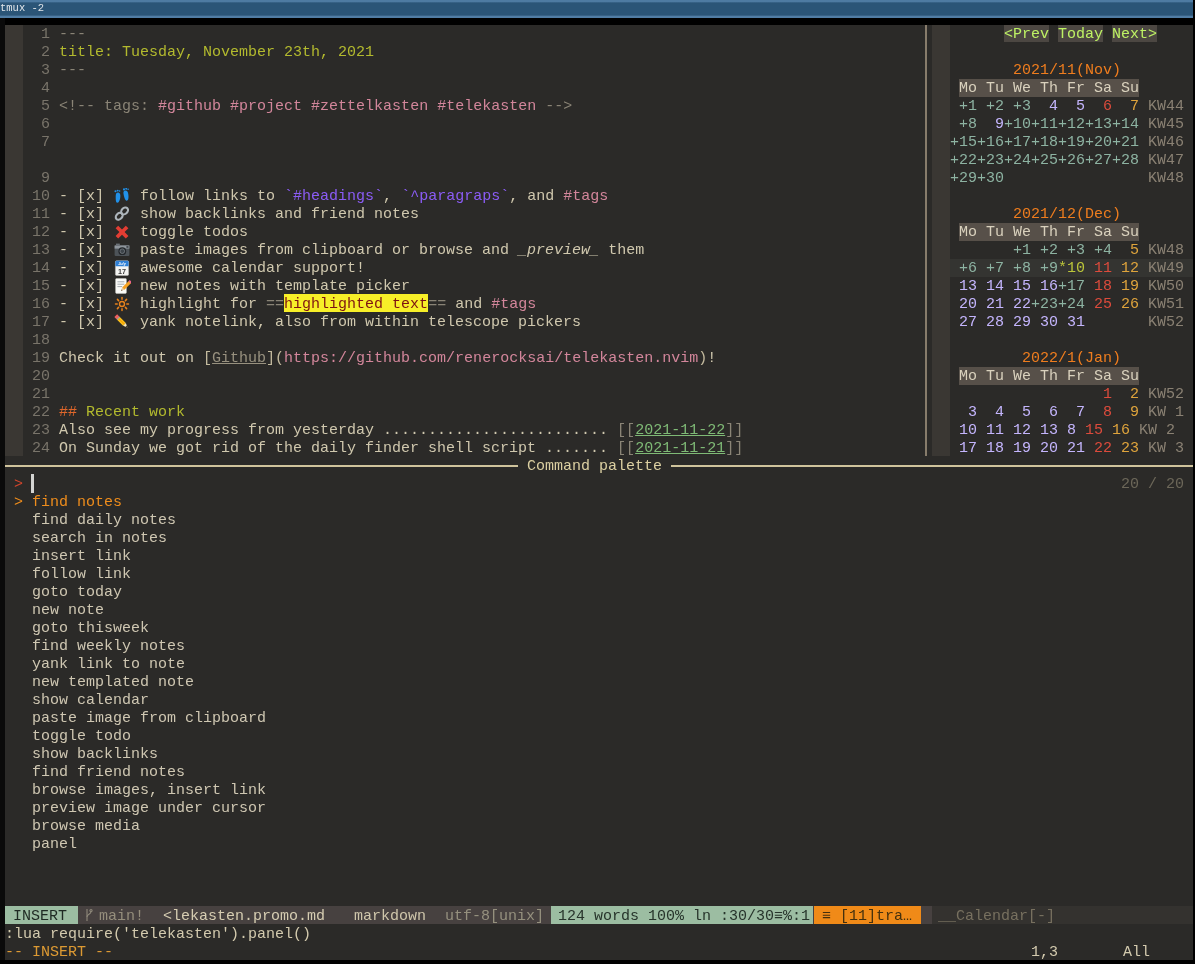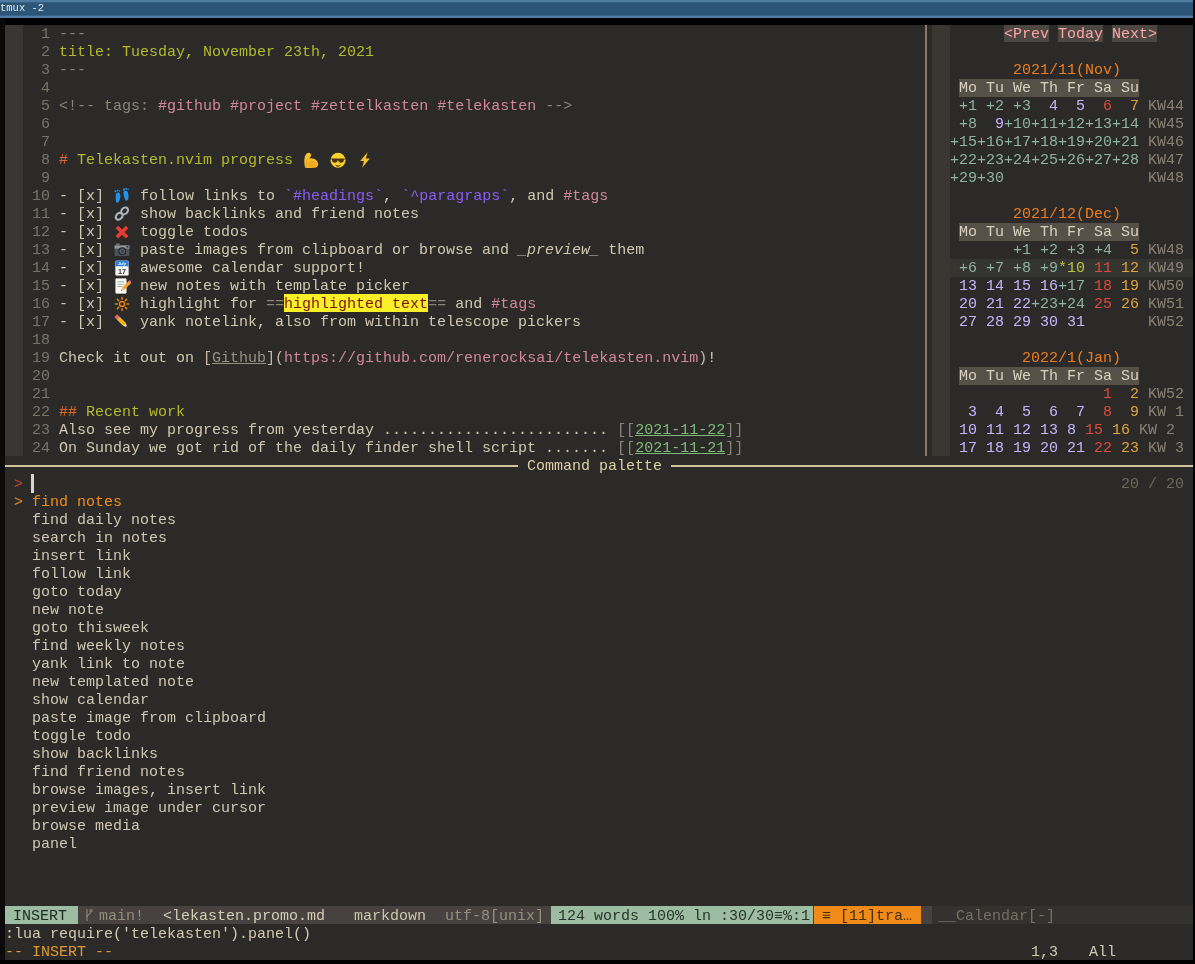--- a/index.html
+++ b/index.html
@@ -4,21 +4,21 @@
 #t{position:relative;width:1195px;height:964px;background:#060606;overflow:hidden;
    font-family:"Liberation Mono",monospace;font-size:15px;line-height:18px;}
 .r{position:absolute;white-space:pre;height:18px;}
 .b{font-weight:normal}.i{font-style:italic}.u{text-decoration:underline}
 .fg{color:#d0c8ae}.fg2{color:#d3caae}.g{color:#8a8476}.ln{color:#79746a}
 .yg{color:#b3ba2e}.or{color:#e0672b}.co{color:#ef7d1e}.pk{color:#d3869b}.gn{color:#8b5cf6}
 .dt{color:#7fba76}.tl{color:#8db3a2}.rd{color:#dc4b3c}.gd{color:#dfa43c}
 .kw{color:#8a8173}.cw{color:#c4b5fd}.td{color:#bcc63a}.br{color:#c3ba9e}
 .gh{color:#98917f}.hi{color:#7d1212}
 .sel{color:#ef8d1c}.pr{color:#d2452c}.it{color:#cfc7b2}.dimg{color:#6c6759}
-.hdr{color:#d9d1bd}.btn{color:#fca5a5}
+.hdr{color:#d9d1bd}.btn{color:#bef264}
 .modemsg{color:#dd9a33}
 .e{display:inline-block;width:18px;height:18px;vertical-align:top;position:relative}
 .e svg{position:absolute;left:0;top:0}
 .abs{position:absolute}
 </style></head>
 <body>
 <div id="t">
 <div class="abs" style="left:0;top:0;width:1195px;height:18px;background:linear-gradient(#4e7ba2 0px,#4e7ba2 1.5px,#2b5577 3px,#2b5577 15px,#517da4 16.5px,#517da4 18px)"></div>
 <div class="abs" style="left:0px;top:3px;font-family:'Liberation Mono',monospace;font-size:10.5px;line-height:11px;color:#e2e6ea">tmux -2</div>
 <div class="abs" style="left:0;top:18px;width:1195px;height:7px;background:#000"></div>
@@ -38,31 +38,20 @@
 
 <div class="abs" style="left:5px;top:465px;width:1188px;height:2px;background:#cfc39c"></div>
 <div class="r" style="left:518px;top:458px;background:#2b2a28"><span style="color:#dcd0a2"> Command palette </span></div>
 <div class="r" style="left:5px;top:26px"><span class="ln">    1 </span><span class="g">---</span></div>
 <div class="r" style="left:5px;top:44px"><span class="ln">    2 </span><span class="yg b">title: Tuesday, November 23th, 2021</span></div>
 <div class="r" style="left:5px;top:62px"><span class="ln">    3 </span><span class="g">---</span></div>
 <div class="r" style="left:5px;top:80px"><span class="ln">    4 </span></div>
 <div class="r" style="left:5px;top:98px"><span class="ln">    5 </span><span class="g">&lt;!-- tags: </span><span class="pk">#github</span> <span class="pk">#project</span> <span class="pk">#zettelkasten</span> <span class="pk">#telekasten</span><span class="g"> --&gt;</span></div>
 <div class="r" style="left:5px;top:116px"><span class="ln">    6 </span></div>
 <div class="r" style="left:5px;top:134px"><span class="ln">    7 </span></div>
-<div class="r" style="left:5px;top:152px"><span class="ln">    8 </span><span class="or">#</span> <span class="yg b">Telekasten.nvim progress</span> <span class="e"><svg width="18" height="16" viewBox="0 0 18 16">
-          <path d="M3.0 15.4 C1.8 10.0 2.2 4.0 4.2 1.9 C5.6 0.5 7.8 0.6 8.7 1.7 C9.6 2.8 9.2 4.4 8.0 5.5 C7.4 6.0 6.6 6.4 6.2 6.6 C8.6 5.6 12.6 6.3 14.6 8.5 C16.6 10.7 16.6 13.6 14.8 15.1 C13.2 16.3 4.8 16.2 3.0 15.4 Z" fill="#fbbf2d"></path>
-          <path d="M6.4 6.6 C5.2 8.4 4.7 11.6 5.0 15.6 L4.0 15.5 C3.6 11.4 4.2 8.0 5.6 6.4 Z" fill="#e8a21a"></path>
-          <path d="M5.6 15.2 C5.0 12.2 6.2 9.4 8.6 8.6 C11.4 7.7 14.0 9.2 14.7 11.8 C15.3 14.0 14.2 15.4 12.6 15.6 Z" fill="#f2a31b" opacity="0.75"></path>
-        </svg></span> <span class="e"><svg width="18" height="16" viewBox="0 0 18 16">
-          <circle cx="9" cy="8.2" r="7.5" fill="#fbd12c"></circle>
-          <path d="M2.2 6.4 h13.6 v1.0 h-0.9 c0 2.2 -1.2 3.3 -2.9 3.3 c-1.6 0 -2.7 -1.1 -2.9 -2.5 h-0.4 c-0.2 1.4 -1.3 2.5 -2.9 2.5 c-1.7 0 -2.9 -1.1 -2.9 -3.3 h-0.9 Z" fill="#4a3413"></path>
-          <path d="M6.2 12.6 c1.6 1.2 4.0 1.2 5.6 0 c-0.6 1.5 -1.7 2.2 -2.8 2.2 c-1.1 0 -2.2 -0.7 -2.8 -2.2 Z" fill="#4a3413"></path>
-        </svg></span> <span class="e"><svg width="18" height="16" viewBox="0 0 18 16">
-          <path d="M11.6 0.3 L4.2 9.0 L8.0 9.0 L6.2 15.8 L13.8 6.6 L9.8 6.6 Z" fill="#fbc02d"></path>
-        </svg></span></div>
 <div class="r" style="left:5px;top:170px"><span class="ln">    9 </span></div>
 <div class="r" style="left:5px;top:188px"><span class="ln">   10 </span><span class="fg">- [x] </span><span class="e"><svg width="18" height="16" viewBox="0 0 18 16">
           <g fill="#2191e9">
             <path d="M2.6 8.2 C2.2 5.6 3.4 4.4 4.8 4.5 C6.4 4.6 7.4 6.2 7.3 9.0 C7.25 11.6 6.8 14.8 4.9 14.7 C3.2 14.6 2.9 10.6 2.6 8.2 Z" transform="rotate(7 5 9)"></path>
             <circle cx="2.5" cy="3.3" r="1.05"></circle>
             <circle cx="4.7" cy="2.6" r="0.95"></circle>
             <circle cx="6.6" cy="3.0" r="0.8"></circle>
             <path d="M10.7 6.2 C10.3 3.6 11.5 2.4 12.9 2.5 C14.5 2.6 15.5 4.2 15.4 7.0 C15.35 9.6 14.9 12.8 13.0 12.7 C11.3 12.6 11.0 8.6 10.7 6.2 Z" transform="rotate(-7 13 7)"></path>
             <circle cx="11.0" cy="1.4" r="1.05"></circle>
             <circle cx="13.2" cy="0.8" r="0.95"></circle>
@@ -175,21 +164,21 @@
 <div class="r" style="left:5px;top:728px">   <span class="it">toggle todo</span></div>
 <div class="r" style="left:5px;top:746px">   <span class="it">show backlinks</span></div>
 <div class="r" style="left:5px;top:764px">   <span class="it">find friend notes</span></div>
 <div class="r" style="left:5px;top:800px">   <span class="it">preview image under cursor</span></div>
 <div class="r" style="left:5px;top:782px">   <span class="it">browse images, insert link</span></div>
 <div class="r" style="left:5px;top:818px">   <span class="it">browse media</span></div>
 <div class="r" style="left:5px;top:836px">   <span class="it">panel</span></div>
 <div class="r" style="left:5px;top:926px"><span class="fg2">:lua require('telekasten').panel()</span></div>
 <div class="r" style="left:5px;top:944px"><span class="modemsg b">-- INSERT --</span></div>
 <div class="r" style="left:1031px;top:944px"><span class="fg2">1,3</span></div>
-<div class="r" style="left:1089px;top:944px"><span class="fg2">All</span></div>
+<div class="r" style="left:1123px;top:944px"><span class="fg2">All</span></div>
 <div class="abs" style="left:31px;top:474px;width:3px;height:19px;background:#d4d4d2"></div>
 
 <div class="abs" style="left:5px;top:906px;width:1188px;height:18px;background:#474140"></div>
 <div class="abs" style="left:932px;top:906px;width:261px;height:18px;background:#34322f"></div>
 <div class="abs" style="left:5px;top:906px;width:73px;height:18px;background:#9cbda2"></div>
 <div class="r" style="left:13px;top:908px"><span class="b" style="color:#1f2a23">INSERT</span></div>
 <div class="abs" style="left:84px;top:908px"><svg width="10" height="14" viewBox="0 0 10 14">
         <g stroke="#8f897a" stroke-width="1.1" fill="none">
           <line x1="3" y1="1" x2="3" y2="13"></line>
           <path d="M3 9 C3 6 7 6.5 7 3.5"></path>

